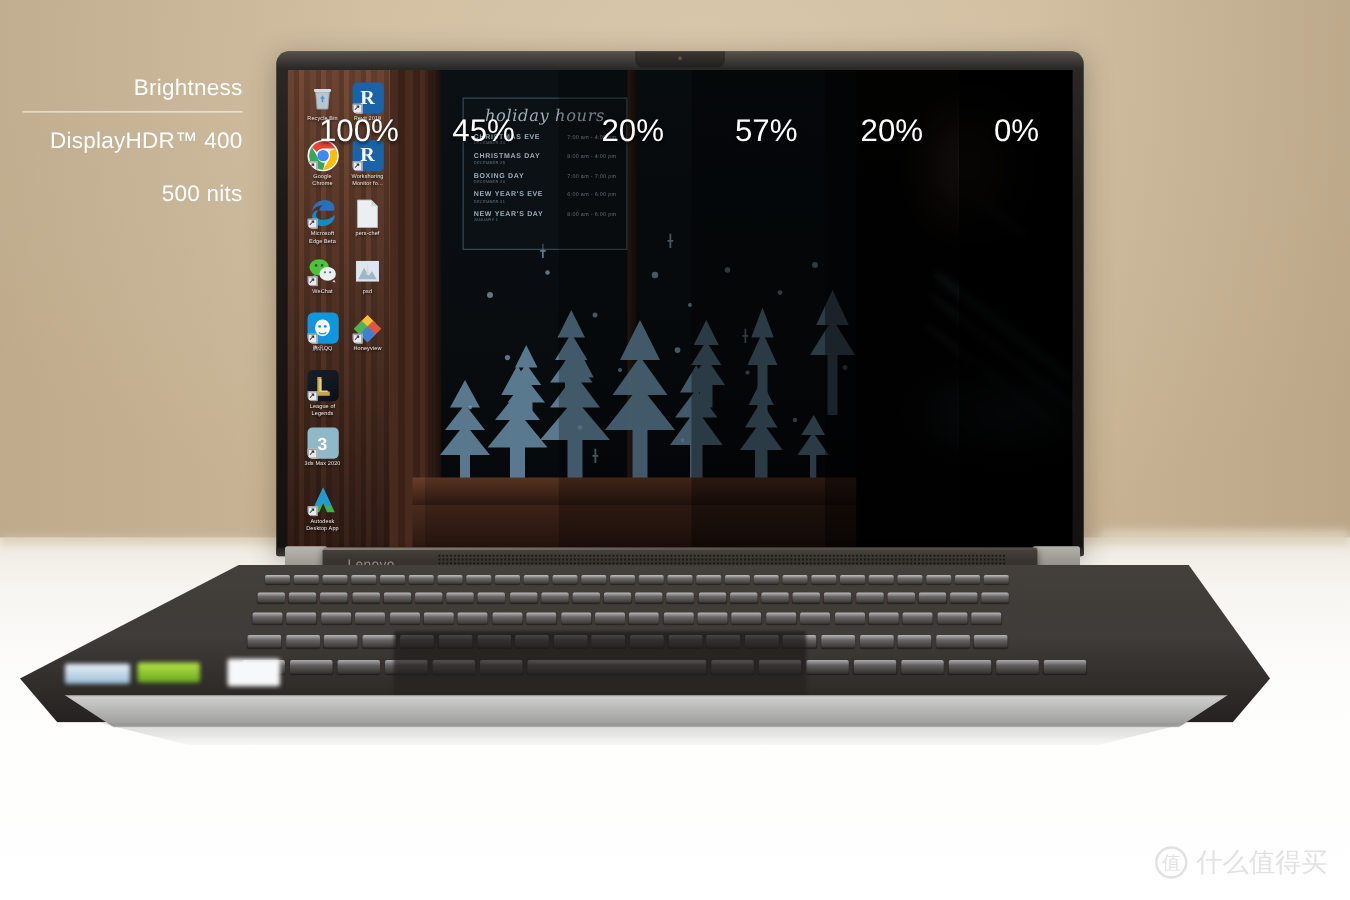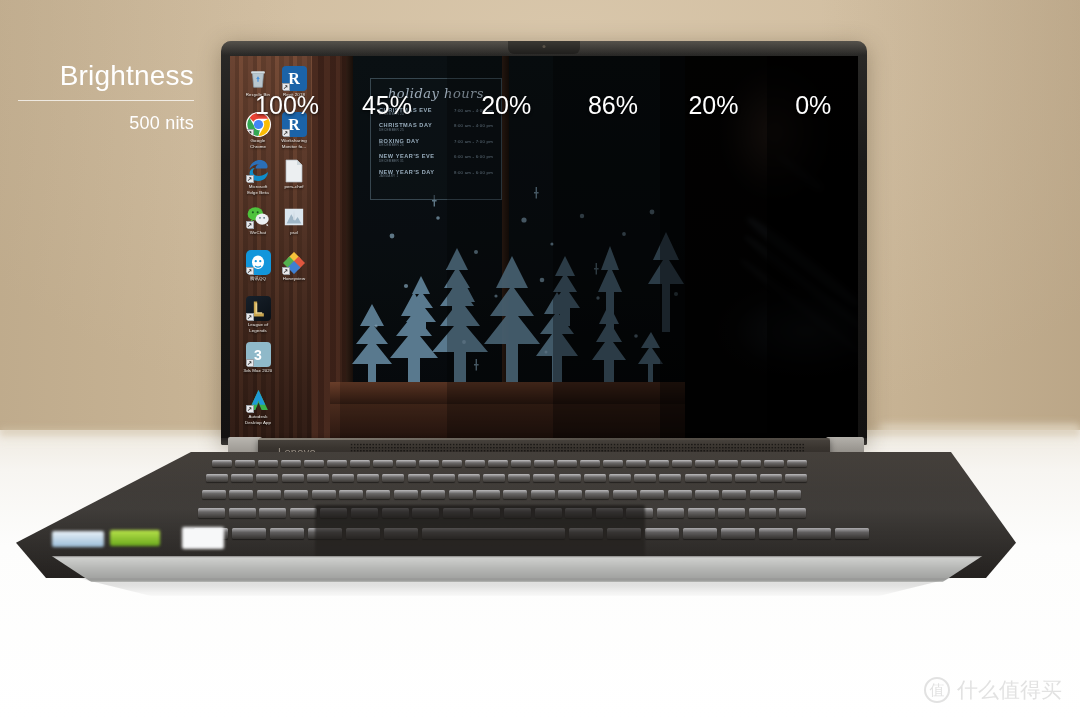--- a/index.html
+++ b/index.html
@@ -292,21 +292,21 @@
     position:absolute; left:0; top:60px; width:210px; text-align:right;
     color:#ffffff;
     padding-right:16px;
   }
   .ov-cn {
     font-size:20px; letter-spacing:22px; padding-left:22px;
     text-indent:22px;
     margin-bottom:1px;
     font-family:"DejaVu Sans", sans-serif;
   }
-  .ov-en { font-size:28px; margin-bottom:8px; letter-spacing:.2px; }
+  .ov-en { font-size:18px; margin-bottom:8px; letter-spacing:.2px; }
   .ov-rule {
     height:1px; background:rgba(255,255,255,.72);
     margin:4px 0 12px auto; width:176px;
   }
   .ov-line { font-size:18px; margin-bottom:22px; letter-spacing:.2px; }
   .ov-line.last { margin-bottom:0;padding-left:21px; }
 
   
   .smzdm {
     position:absolute; right:18px; bottom:16px;
@@ -563,21 +563,21 @@
           <div class="band" style="left: 216.66px; width: 106.76px; background: rgba(0, 0, 0, 0.4);"></div>
           <div class="band" style="left: 323.42px; width: 106.76px; background: rgba(0, 0, 0, 0.6);"></div>
           <div class="band" style="left: 430.18px; width: 106.76px; background: rgba(0, 0, 0, 0.76);"></div>
           <div class="band" style="left: 536.94px; width: 91.06px; background: rgba(0, 0, 0, 0.9);"></div>
         </div>
 
       <div class="bandlabels">
           <div class="pct" style="left: 25.12px;">100%</div>
           <div class="pct" style="left: 131.88px;">45%</div>
           <div class="pct" style="left: 251.2px;">20%</div>
-          <div class="pct" style="left: 357.96px;">86%</div>
+          <div class="pct" style="left: 357.96px;">57%</div>
           <div class="pct" style="left: 458.44px;">20%</div>
           <div class="pct" style="left: 565.2px;">0%</div>
         </div>
 
     </div>
 
     <div class="chin"></div>
   </div>
 
   <div class="hinge-stub-l"></div>
@@ -714,20 +714,21 @@
   <div class="stk stk-blue"></div>
   <div class="stk stk-green"></div>
   <div class="stk stk-white"></div>
 
   <div class="base-slab"></div>
   <div class="base-shadow"></div>
 
   <div class="overlay">
     <div class="ov-en">Brightness</div>
     <div class="ov-rule"></div>
+    <div class="ov-line">DisplayHDR™ 400</div>
     <div class="ov-line last">500 nits</div>
   </div>
 
   <div class="smzdm">
     <div class="smzdm-badge">值</div>
     <div>什么值得买</div>
   </div>
 
 </div>
 

